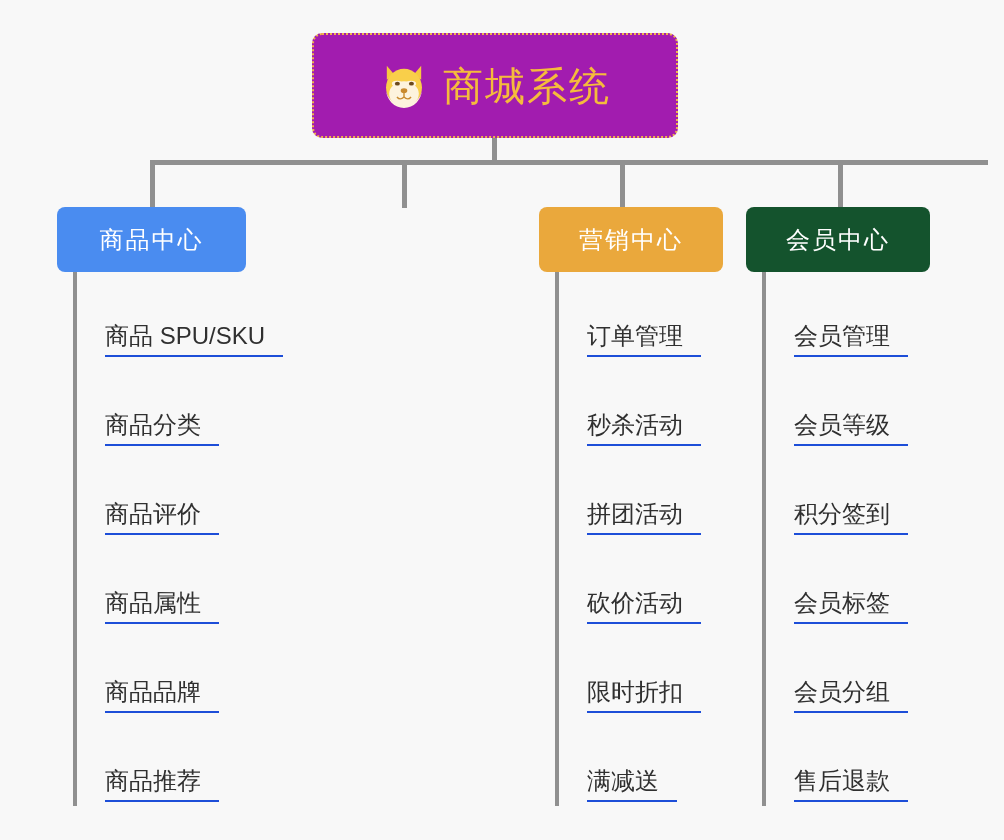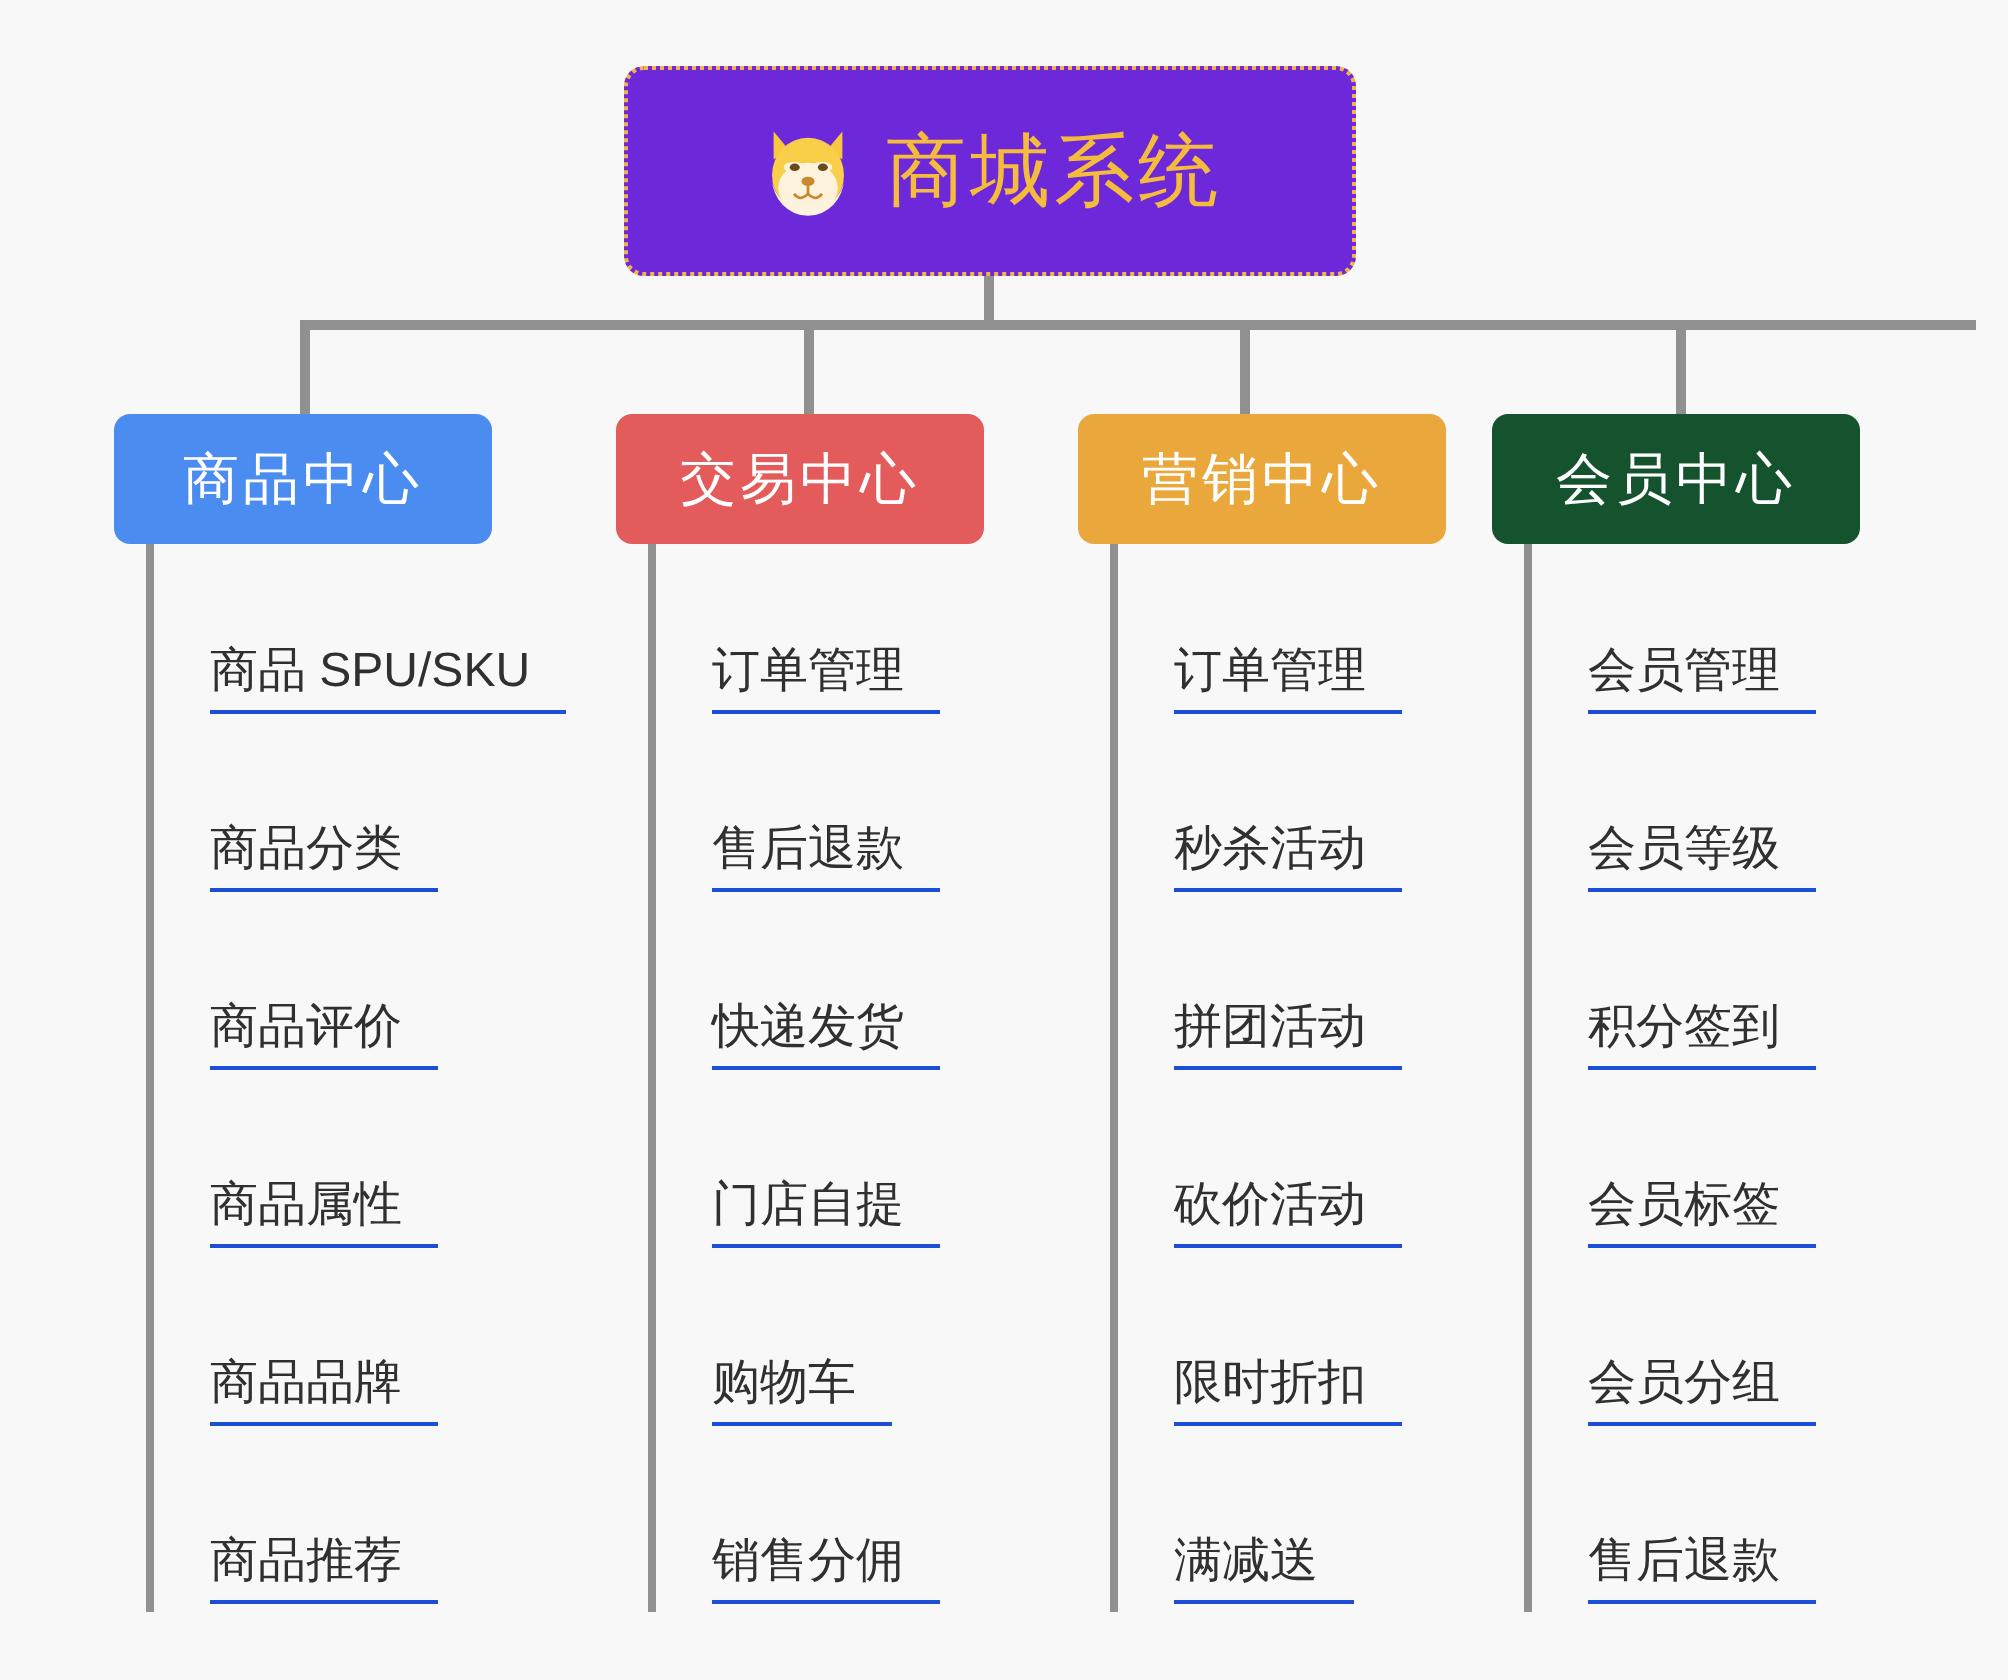--- a/index.html
+++ b/index.html
@@ -81,21 +81,21 @@
     top: 207px;
   }
   .cat-header {
     box-sizing: border-box;
     height: 65px;
     border-radius: 8px;
     display: flex;
     align-items: center;
     justify-content: center;
     color: #ffffff;
-    font-size: 28px;
+    font-size: 24px;
     letter-spacing: 2px;
     white-space: nowrap;
   }
 
   
   .leaf-list {
     position: relative;
     margin-left: 16px;
     padding-top: 0;
   }
@@ -125,21 +125,21 @@
     padding-bottom: 6px;
     padding-right: 18px;
     display: inline-block;
   }
 </style>
 </head>
 <body style="background: rgb(248, 248, 248);">
 
 <div id="mindmap">
 
-  <div class="root-node" style="border-color: rgb(240, 180, 74); background: #6d28d9;">
+  <div class="root-node" style="border-color: rgb(240, 180, 74); background: #a21caf;">
     <svg class="root-icon" viewBox="0 0 64 64" aria-hidden="true">
       <path d="M10 6 L10 24 L20 18 Z" fill="#f7c83f"></path>
       <path d="M54 6 L54 24 L44 18 Z" fill="#f7c83f"></path>
       <ellipse cx="32" cy="34" rx="23" ry="24" fill="#f9cf4a"></ellipse>
       <path d="M9 36 a23 24 0 0 0 46 0 a23 20 0 0 1 -46 0 Z" fill="#fdf3dd"></path>
       <ellipse cx="32" cy="42" rx="19" ry="16" fill="#fdf3dd"></ellipse>
       <ellipse cx="23" cy="29" rx="6.5" ry="3.6" fill="#fdf3dd"></ellipse>
       <ellipse cx="41" cy="29" rx="6.5" ry="3.6" fill="#fdf3dd"></ellipse>
       <ellipse cx="23.5" cy="29" rx="3.2" ry="2.4" fill="#6b4a1c"></ellipse>
       <ellipse cx="41.5" cy="29" rx="3.2" ry="2.4" fill="#6b4a1c"></ellipse>
@@ -176,44 +176,20 @@
         </div>
       <div class="leaf">
           <span class="leaf-text">商品品牌</span>
         </div>
       <div class="leaf">
           <span class="leaf-text">商品推荐</span>
         </div>
     </div>
   </div>
 
-  <div class="column" id="col-1" style="left: 308px; width: 184px;">
-    <div class="cat-header" id="hdr-1" style="background: rgb(227, 91, 91); width: 184px;">交易中心</div>
-    <div class="leaf-list">
-      <div class="leaf-spine" style="background: rgb(144, 144, 144);"></div>
-      <div class="leaf">
-          <span class="leaf-text">订单管理</span>
-        </div>
-      <div class="leaf">
-          <span class="leaf-text">售后退款</span>
-        </div>
-      <div class="leaf">
-          <span class="leaf-text">快递发货</span>
-        </div>
-      <div class="leaf">
-          <span class="leaf-text">门店自提</span>
-        </div>
-      <div class="leaf">
-          <span class="leaf-text">购物车</span>
-        </div>
-      <div class="leaf">
-          <span class="leaf-text">销售分佣</span>
-        </div>
-    </div>
-  </div>
 
   <div class="column" id="col-2" style="left: 539px; width: 184px; text-align: right;">
     <div class="cat-header" id="hdr-2" style="background: rgb(234, 168, 60); width: 184px;">营销中心</div>
     <div class="leaf-list">
       <div class="leaf-spine" style="background: rgb(144, 144, 144);"></div>
       <div class="leaf">
           <span class="leaf-text">订单管理</span>
         </div>
       <div class="leaf">
           <span class="leaf-text">秒杀活动</span>

